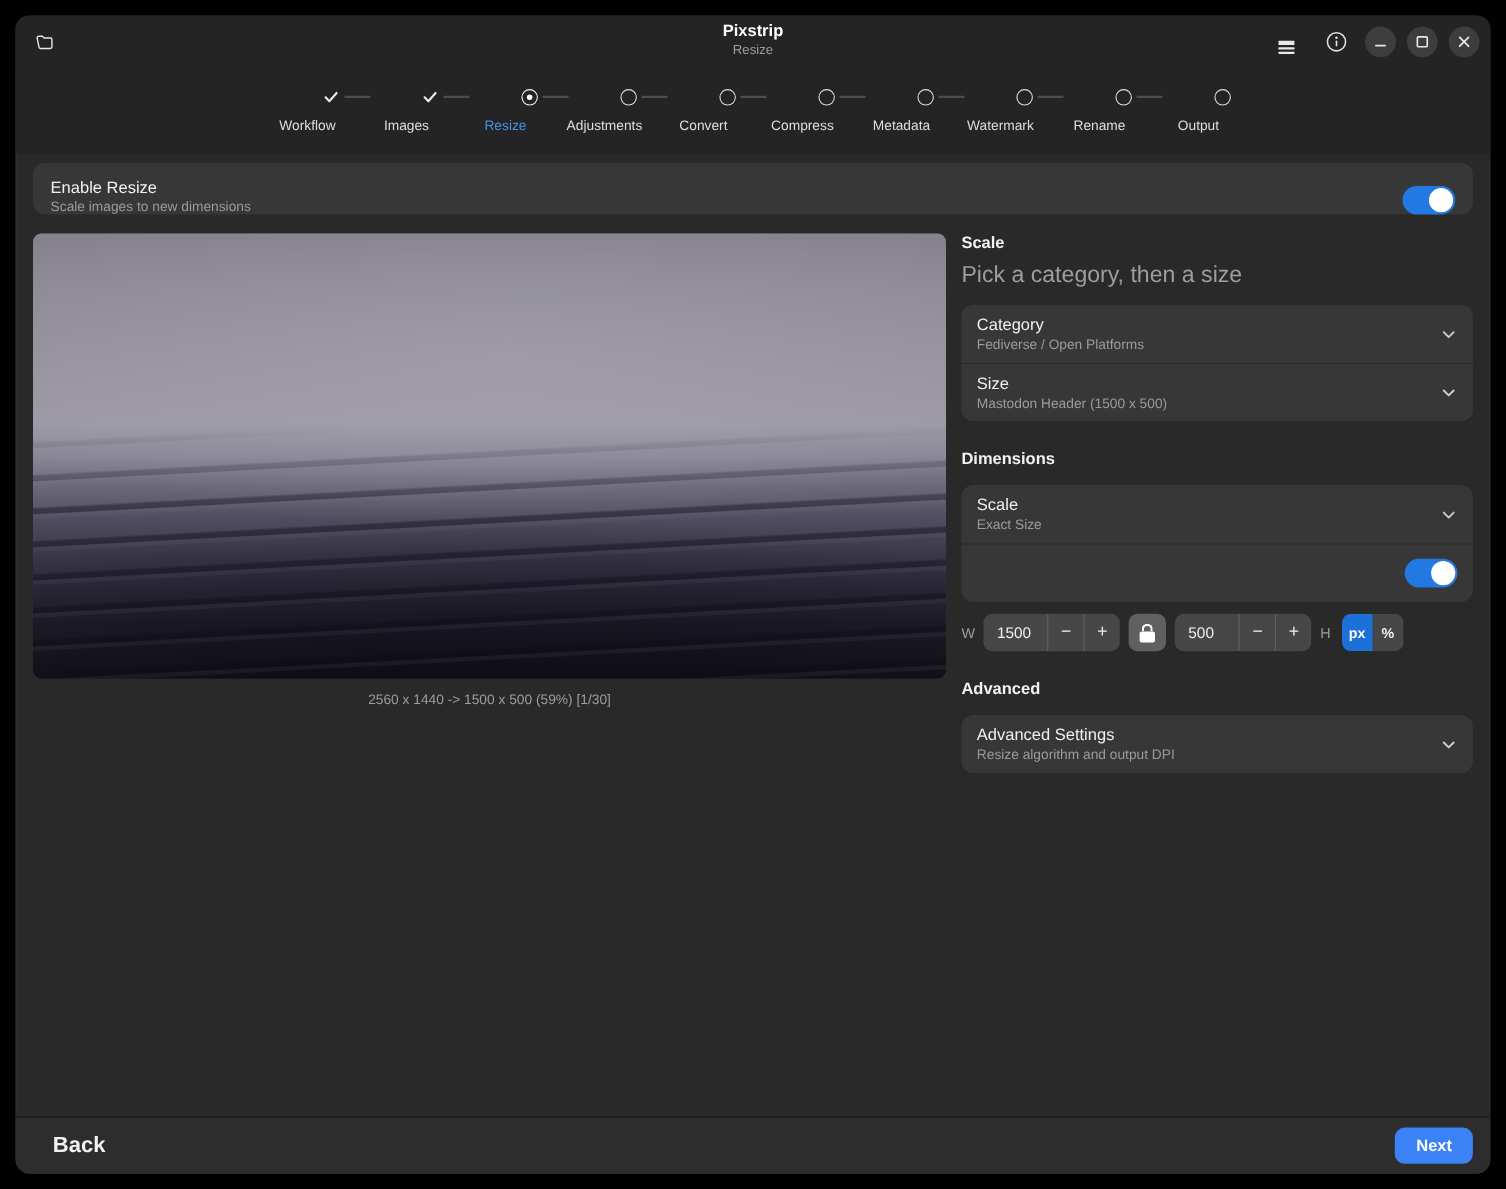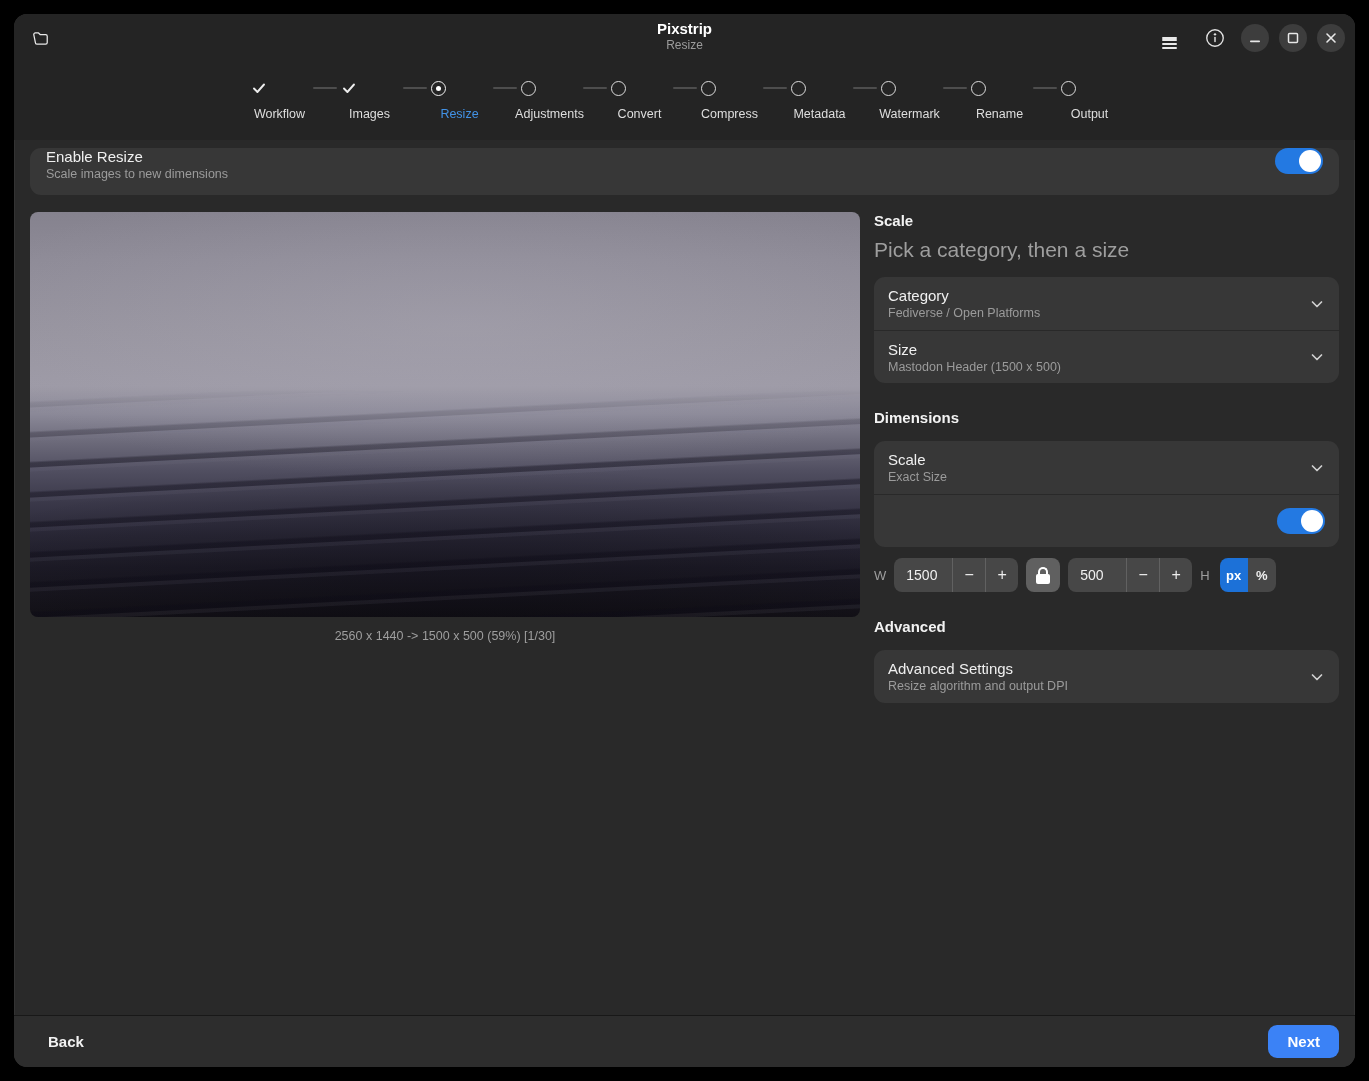--- a/index.html
+++ b/index.html
@@ -15,30 +15,30 @@
   .headerbar { height:48px; position:relative; display:flex; align-items:center; padding:0 10px; }
   .title-box { position:absolute; left:0; right:0; top:6px; text-align:center; pointer-events:none; }
   .title { font-size:15px; font-weight:bold; color:#fff; }
   .subtitle { font-size:12px; color:#9c9c9c; margin-top:1px; }
   .hbtn { width:32px; height:32px; border:none; background:transparent; display:flex; align-items:center; justify-content:center; border-radius:7px; cursor:pointer; }
   .hbtn.circle { width:28px; height:28px; background:#3d3d3d; border-radius:50%; margin-left:10px; }
   .hright { margin-left:auto; display:flex; align-items:center; }
   .burger span { display:block; width:15px; height:1.6px; background:#e8e8e8; border-radius:1px; margin:2.2px 0; }
   
   .stepper { height:78px; display:flex; justify-content:center; align-items:flex-start; padding-top:17px; background:#242424; }
-  .step { width:58px; position:relative; display:flex; flex-direction:column; align-items:flex-start; cursor:pointer; }
+  .step { width:58px; position:relative; display:flex; flex-direction:column; align-items:flex-end; cursor:pointer; }
   .step-icon { height:18px; display:flex; align-items:center; justify-content:center; }
   .circ { width:15px; height:15px; border:1.6px solid #dcdcdc; border-radius:50%; }
   .radio { width:15px; height:15px; border:1.6px solid #f2f2f2; border-radius:50%; display:flex; align-items:center; justify-content:center; }
   .radio i { width:5px; height:5px; background:#fff; border-radius:50%; }
   .step-label { position:absolute; top:28px; left:50%; transform:translateX(-50%); white-space:nowrap; font-size:12.5px; color:#dedede; }
   .step.active .step-label { color:#4292e6; }
   .conn { width:24px; height:2px; background:#4d4d4d; border-radius:1px; margin:8px 4px 0 4px; flex-shrink:0; }
   
-  .enable-card { margin:8px 16px 0 16px; background:#373737; border-radius:11px; height:47px; display:flex; align-items:flex-start; padding:0 16px; }
+  .enable-card { margin:8px 16px 0 16px; background:#373737; border-radius:11px; height:47px; display:flex; align-items:flex-end; padding:0 16px; }
   .row-title { font-size:15px; color:#f0f0f0; }
   .row-sub { font-size:12.5px; color:#9b9b9b; margin-top:2px; }
   .switch { width:48px; height:26px; border-radius:13px; background:#2379e2; position:relative; margin-left:auto; cursor:pointer; flex-shrink:0; border:none; }
   .switch i { position:absolute; right:2px; top:2px; width:22px; height:22px; background:#fff; border-radius:50%; }
   
   .content { flex:1; display:flex; padding:17px 16px 0 16px; gap:14px; }
   .preview-col { width:830px; }
   .preview {
     width:830px; height:405px; border-radius:8px; position:relative; overflow:hidden;
     background:
@@ -68,21 +68,21 @@
   .spin-field { width:58px; background:transparent; border:none; color:#f0f0f0; font-size:14px; padding:0 0 0 12px; font-family:"Liberation Sans", sans-serif; outline:none; }
   .spin-btn { width:33px; background:transparent; border:none; border-left:1px solid rgba(255,255,255,.14); color:#eee; font-size:16px; cursor:pointer; font-family:"Liberation Sans", sans-serif; }
   .lock { width:34px; height:34px; background:#606060; border:none; border-radius:8px; display:flex; flex-direction:column; align-items:center; justify-content:center; cursor:pointer; flex-shrink:0; }
   .lock-shackle { width:10px; height:7px; border:2px solid #fff; border-bottom:none; border-radius:5px 5px 0 0; }
   .lock-body { width:14px; height:10px; background:#fff; border-radius:2px; }
   .unit-group { display:flex; height:34px; border-radius:8px; overflow:hidden; margin-left:2px; }
   .unit-btn { width:28px; border:none; background:#474747; color:#f0f0f0; font-size:13px; font-weight:bold; cursor:pointer; font-family:"Liberation Sans", sans-serif; }
   .unit-btn.active { background:#1c71d8; color:#fff; }
   
   .footer { height:52px; background:#2d2d2d; border-top:1px solid rgba(0,0,0,.45); display:flex; align-items:center; padding:0 16px; }
-  .back-btn { background:transparent; border:none; color:#f2f2f2; font-size:15px; font-weight:bold; padding:10px 18px; cursor:pointer; border-radius:8px; font-family:"Liberation Sans", sans-serif; }
+  .back-btn { background:transparent; border:none; color:#f2f2f2; font-size:20px; font-weight:bold; padding:10px 18px; cursor:pointer; border-radius:8px; font-family:"Liberation Sans", sans-serif; }
   .next-btn { margin-left:auto; background:#3b82f6; border:none; color:#fff; font-size:15px; font-weight:bold; padding:8px 19px; border-radius:9px; cursor:pointer; font-family:"Liberation Sans", sans-serif; }
 </style>
 </head>
 <body>
 
 <div class="window">
 
   <div class="top">
     <div class="headerbar">
       <button class="hbtn">

